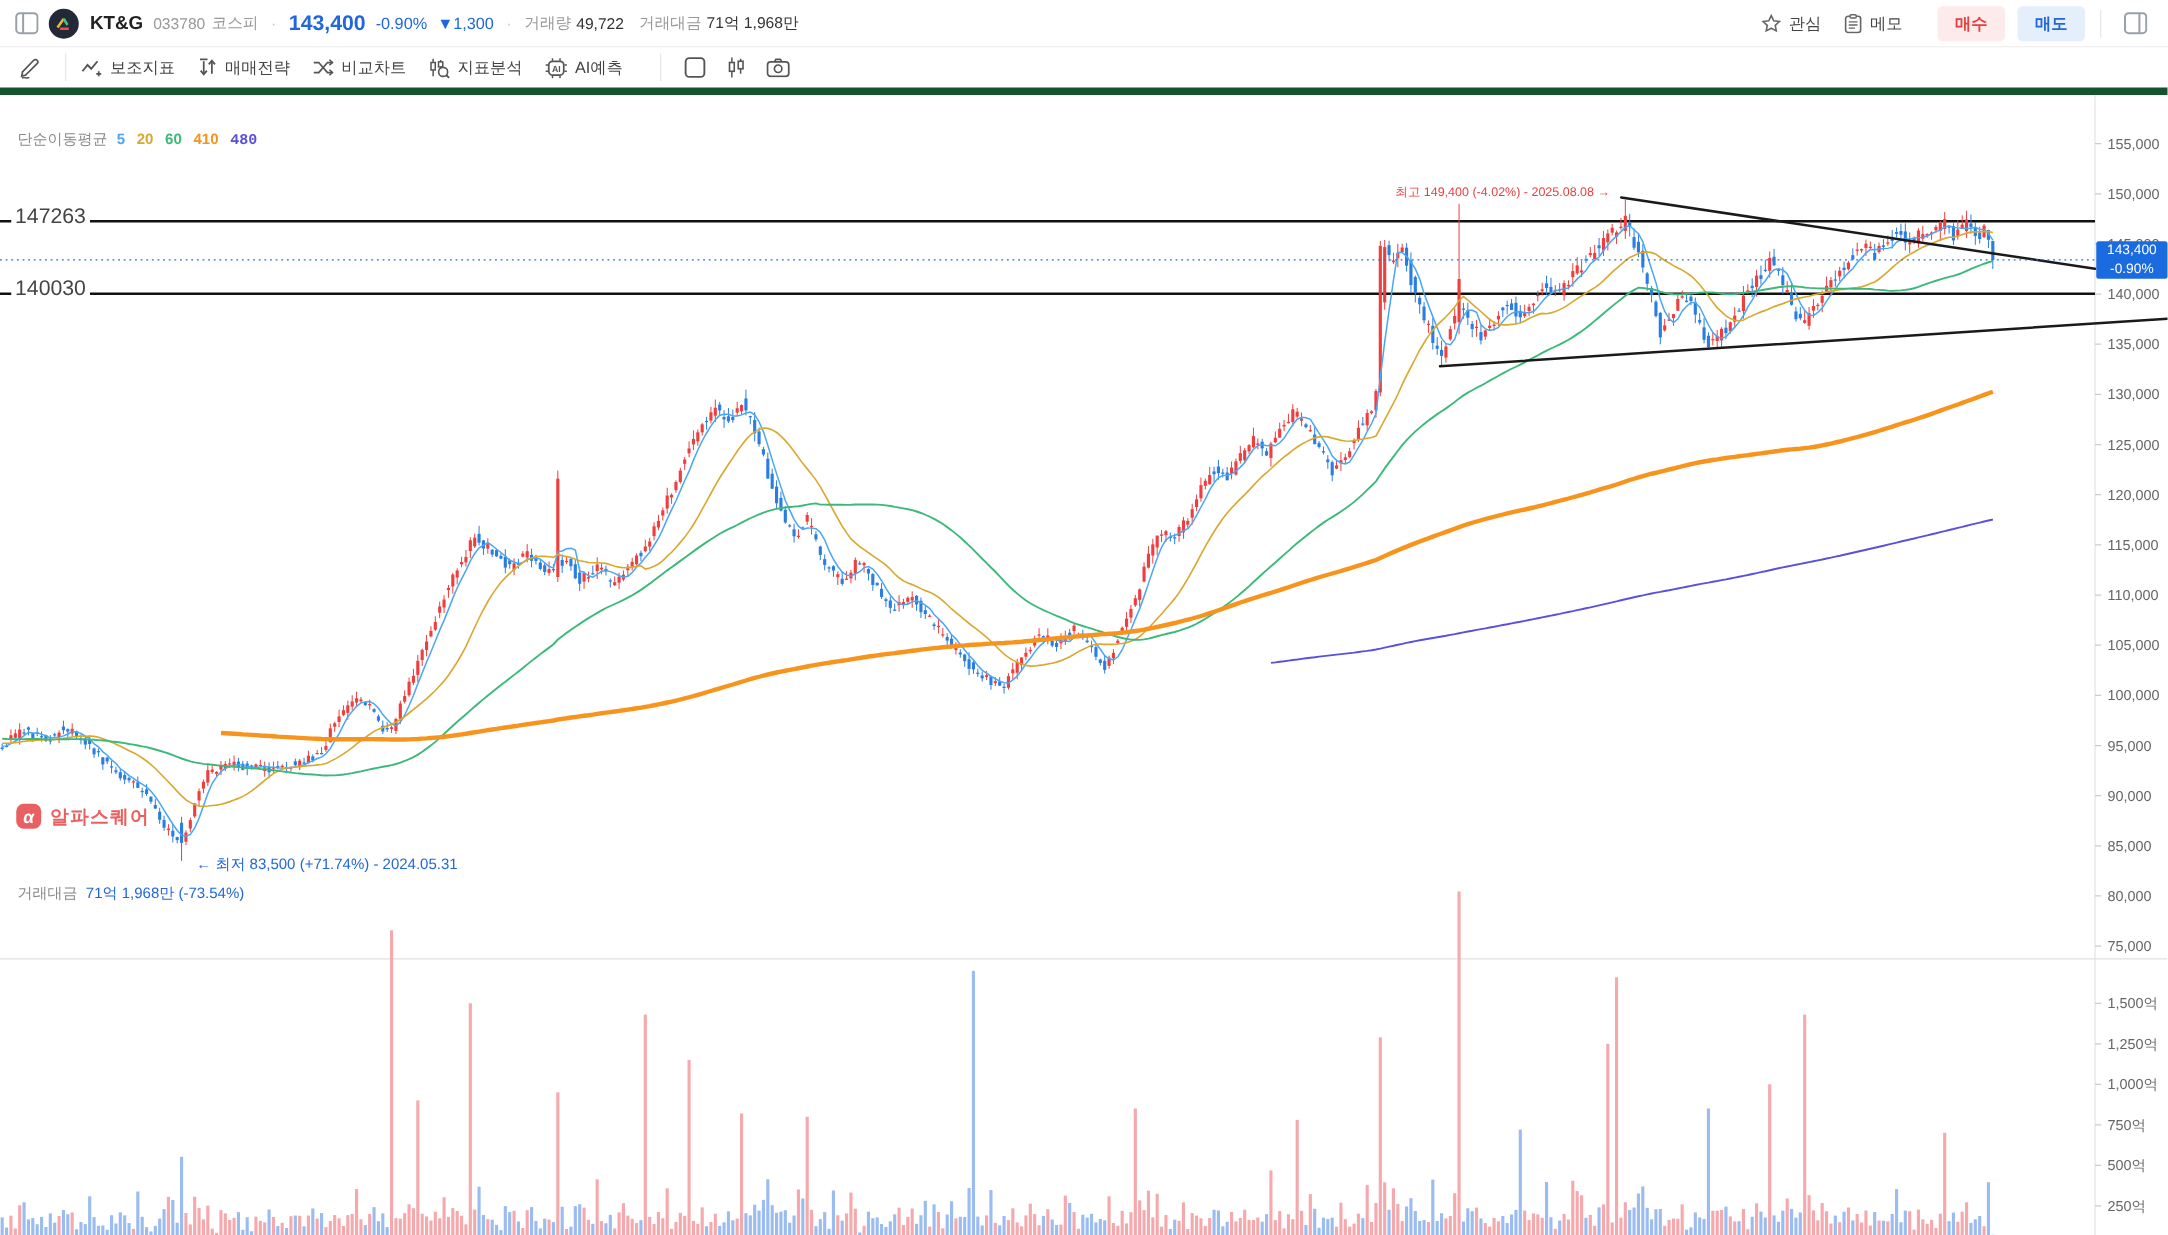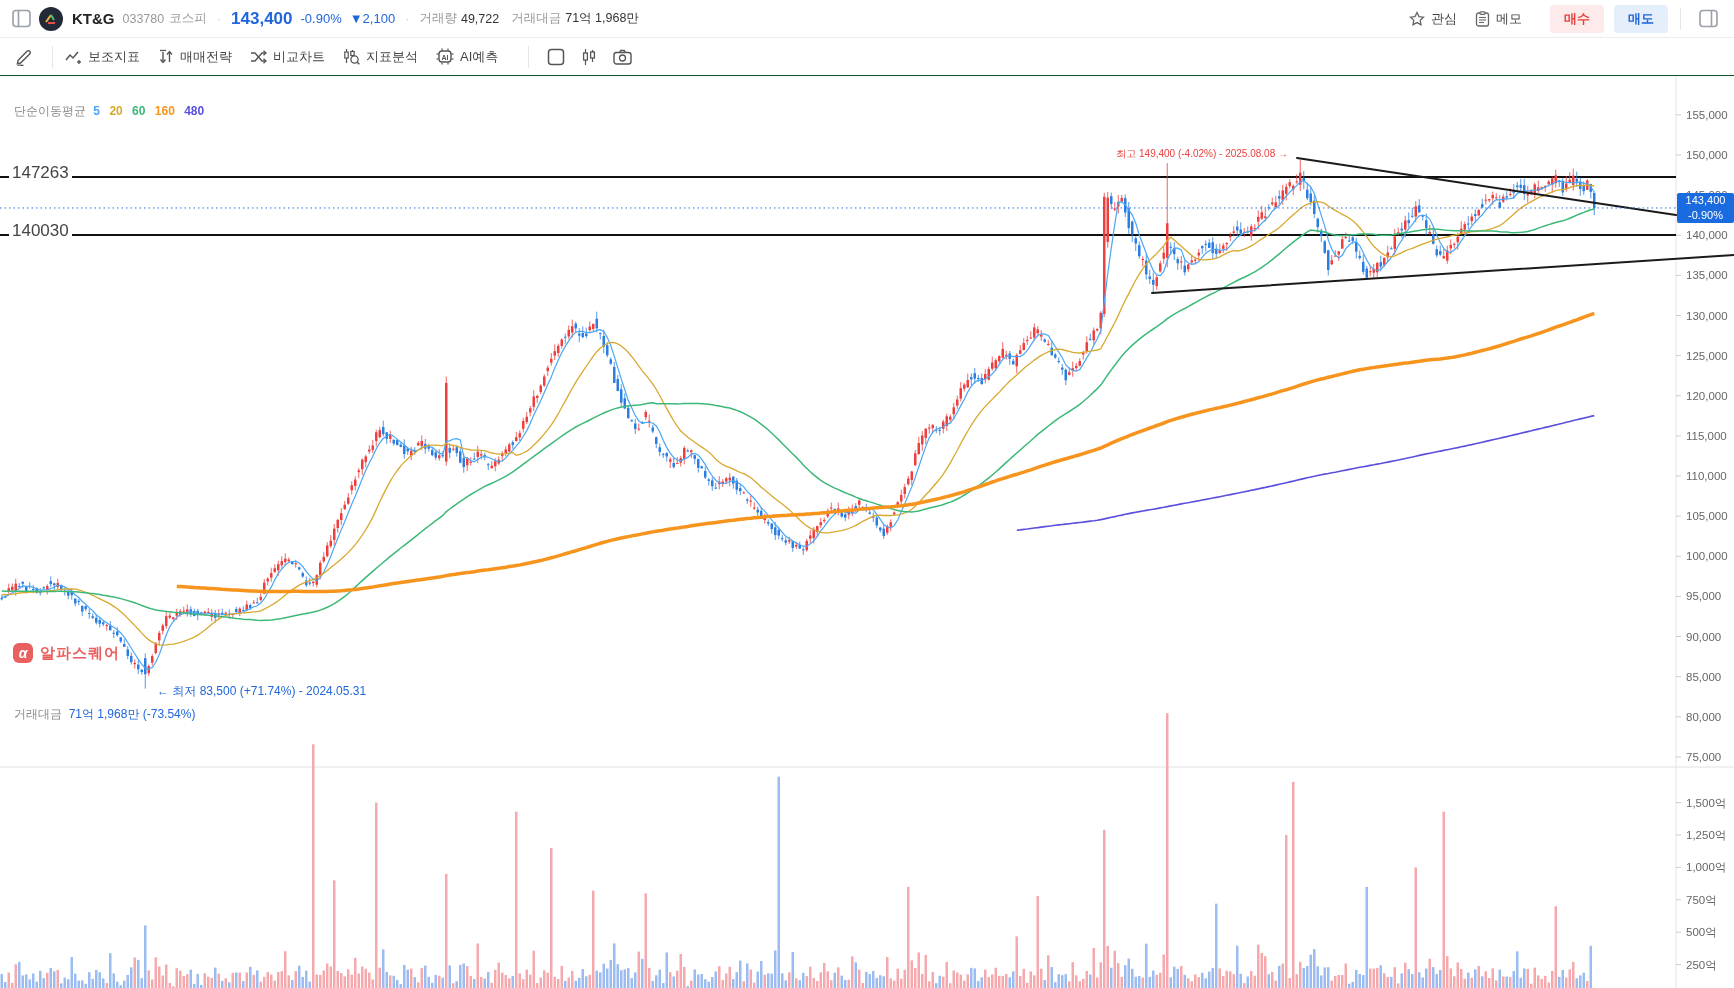--- a/index.html
+++ b/index.html
@@ -1,21 +1,21 @@
 <!DOCTYPE html>
 <html><head>
 <meta charset="utf-8">
 <style>
   * { margin:0; padding:0; box-sizing:border-box; }
   html,body { width:1734px; height:988px; background:#fff; overflow:hidden;
     font-family:"Liberation Sans","DejaVu Sans",sans-serif; }
   .hdr { position:absolute; top:0; left:0; width:1734px; height:38px;
     border-bottom:1px solid #ececec; display:flex; align-items:center; background:#fff; z-index:30;}
   .tbar { position:absolute; top:38px; left:0; width:1734px; height:38px;
-    border-bottom:1px solid #14532d; display:flex; align-items:center; background:#fff; z-index:30;}
+    border-bottom:6px solid #14532d; display:flex; align-items:center; background:#fff; z-index:30;}
   .hdr .sep-dot { color:#ccc; margin:0 10px; font-size:13px;}
   .vline { width:1px; height:22px; background:#e6e6e6; margin:0 12px;}
   .icon-btn { display:flex; align-items:center; gap:6px; color:#444; font-size:13px; cursor:pointer; margin-right:18px;}
   .name { font-size:15px; font-weight:bold; color:#222; margin-right:8px;}
   .code { font-size:12.5px; color:#999;}
   .price-big { font-size:17px; font-weight:bold; color:#2166dd;}
   .chg { font-size:13px; color:#2166dd; margin-left:8px;}
   .kv { font-size:12.5px; color:#999; margin-right:4px;}
   .kvv { font-size:12.5px; color:#333; margin-right:12px;}
   .pill { font-size:13px; font-weight:bold; border-radius:4px; padding:5px 14px; cursor:pointer; margin-left:10px;}
@@ -59,21 +59,21 @@
       <line x1="8" y1="4" x2="11" y2="9" stroke="#42c47c" stroke-width="2"></line>
       <line x1="5" y1="12" x2="12" y2="12" stroke="#e8504a" stroke-width="2"></line>
     </svg>
   </span>
   <span class="name">KT&amp;G</span>
   <span class="code">033780</span>
   <span class="code" style="margin-left:5px">코스피</span>
   <span class="sep-dot">·</span>
   <span class="price-big">143,400</span>
   <span class="chg">-0.90%</span>
-  <span class="chg">▼2,100</span>
+  <span class="chg">▼1,300</span>
   <span class="sep-dot">·</span>
   <span class="kv">거래량</span>
   <span class="kvv">49,722</span>
   <span class="kv">거래대금</span>
   <span class="kvv">71억 1,968만</span>
 
   <div style="margin-left:auto; display:flex; align-items:center; margin-right:10px;">
     <span class="icon-btn">
       <svg width="16" height="16" viewBox="0 0 16 16">
           <path d="M8 1.5l2 4.1 4.5.6-3.3 3.1.8 4.4L8 11.6l-4 2.1.8-4.4L1.5 6.2 6 5.6z" fill="none" stroke="#666" stroke-width="1.3"></path>
@@ -1628,22 +1628,22 @@
       </g>
       <line x1="0" y1="131.96950240770465" x2="1676" y2="131.96950240770465" stroke="#2470e0" stroke-width="1" stroke-dasharray="1.5 3"></line>
     </svg>
 
   
   <div class="ov" style="top:27px; left:14px;">
     <span class="lblgray">단순이동평균</span>
     <span class="ma-n" style="color:#4aa6f5; margin-left:4px;">5</span>
     <span class="ma-n" style="color:#d9a82f;">20</span>
     <span class="ma-n" style="color:#3cb878;">60</span>
-    <span class="ma-n" style="color:#f7941d;">160</span>
-    <span class="ma-n" style="color:#5b50dd;">480</span>
+    <span class="ma-n" style="color:#f7941d;">410</span>
+    <span class="ma-n" style="color:#5b50dd;font-family:Liberation Mono, monospace;">480</span>
   </div>
 
   <div class="ov lvl" style="top:87px; left:9px;">147263</div>
   <div class="ov lvl" style="top:145px; left:9px;">140030</div>
 
   <div class="ov up" style="top:71px; right:446px; font-size:10px;">최고 149,400 (-4.02%) - 2025.08.08 →</div>
   <div class="ov down" style="top:607px; left:157px; font-size:12px;">← 최저 83,500 (+71.74%) - 2024.05.31</div>
 
   <div class="badge" style="top:117px;">
     <div>143,400</div>

